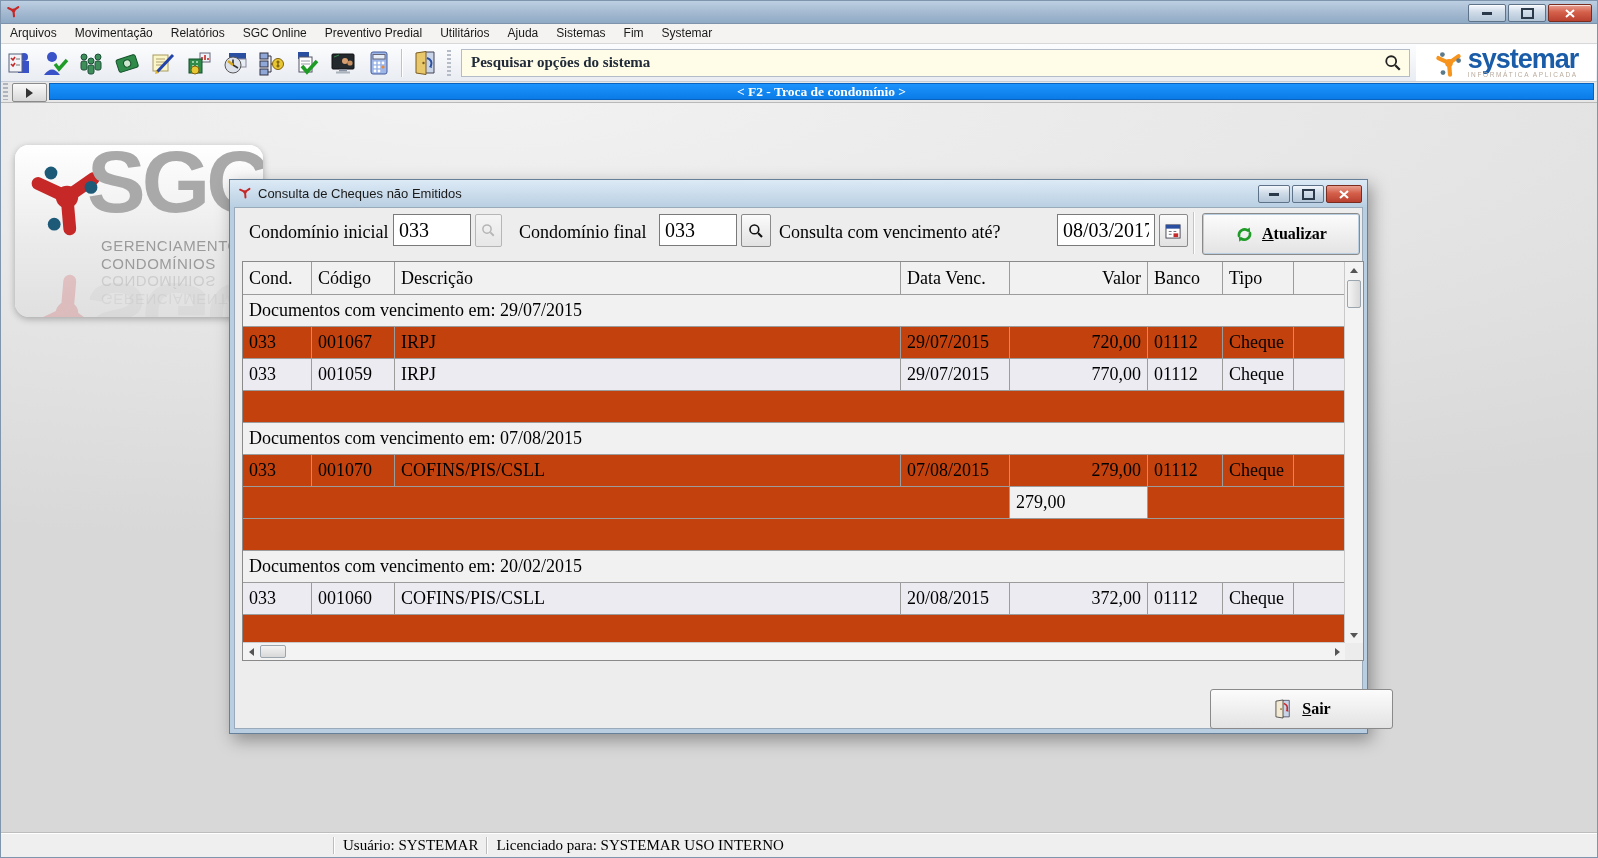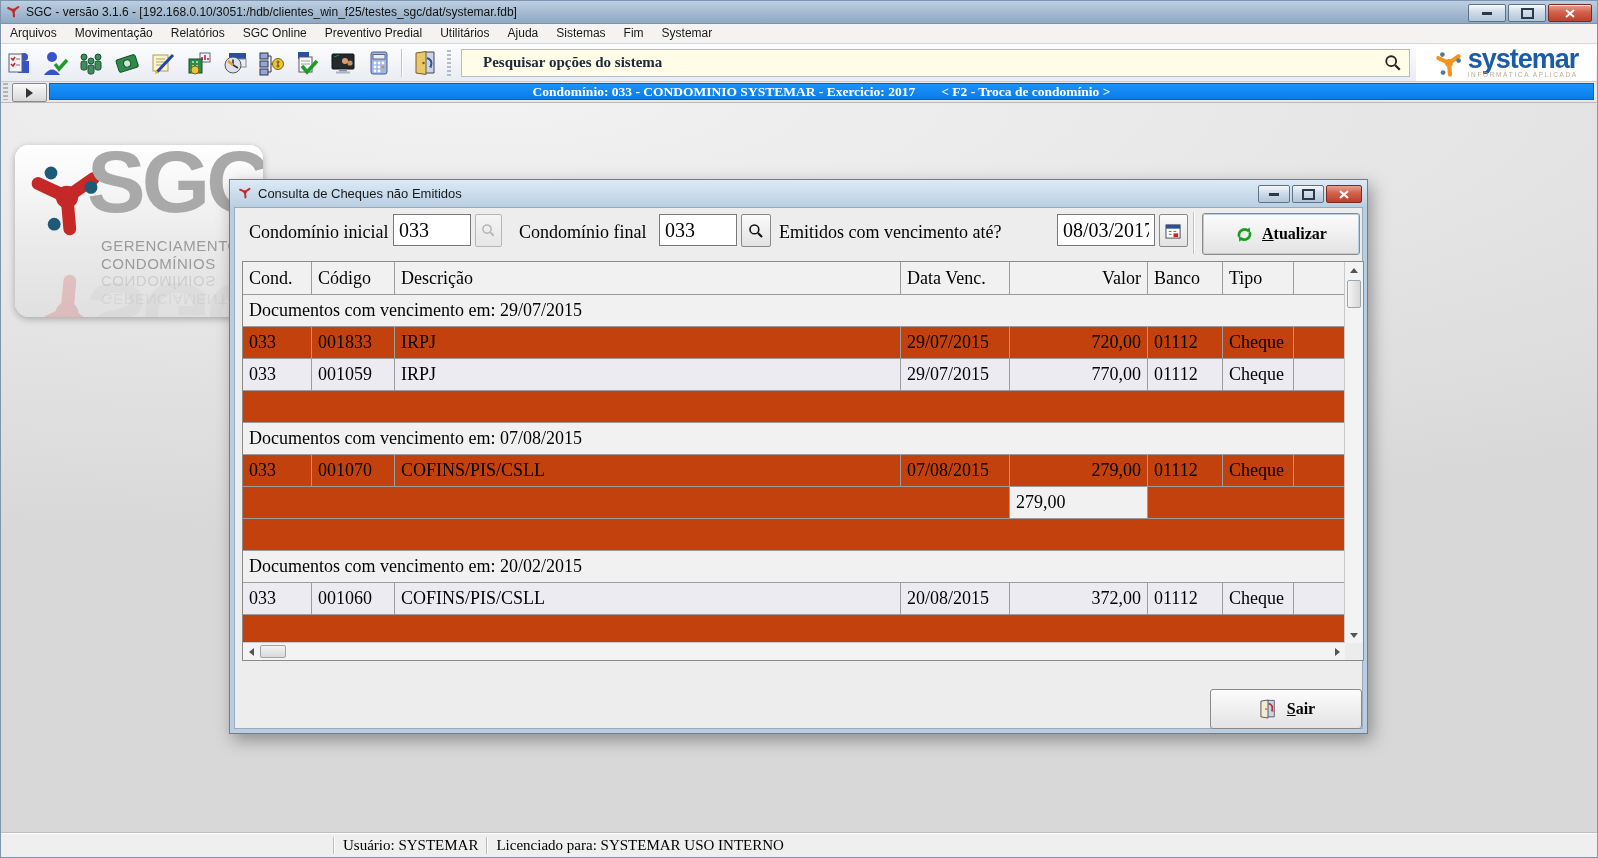--- a/index.html
+++ b/index.html
@@ -29,21 +29,21 @@
 
   
   .toolbar{position:absolute;left:0;top:43px;width:100%;height:37px;
     background:linear-gradient(#fcfdfe,#e9ecf2);border-bottom:1px solid #c6cdd6;
     display:flex;align-items:center;}
   .toolbtn{width:36px;height:34px;display:flex;align-items:center;justify-content:center;border-radius:3px;}
   .tsep{width:1px;height:28px;background:#c2c2c2;border-right:1px solid #fff;margin:0 4px;}
   .grip{width:4px;height:26px;margin:0 4px;background:repeating-linear-gradient(#b6bcc6 0 2px,transparent 2px 4px);}
   .searchwrap{position:relative;flex:1;height:28px;margin:0 6px;}
   .searchwrap input{width:100%;height:100%;box-sizing:border-box;background:#fffde8;
-    border:1px solid #b3bcc8;padding:0 30px 0 21px;
+    border:1px solid #b3bcc8;padding:0 30px 0 9px;
     font-family:"Liberation Serif", serif;font-weight:bold;font-size:15px;color:#202a38;}
   .searchmag{position:absolute;right:8px;top:5px;}
   .brand{width:180px;height:36px;background:#fff;display:flex;align-items:center;justify-content:center;gap:4px;margin-right:1px;}
   .brand-name{font-size:27px;font-weight:bold;color:#1a5ca8;letter-spacing:-1px;line-height:24px;}
   .brand-tag{font-size:6.5px;letter-spacing:1.6px;color:#b9ab9d;}
 
   
   .bannerstrip{position:absolute;left:0;top:81px;width:100%;height:20px;background:#e7e7e7;
     border-bottom:1px solid #b9b9b9;}
   .handle{position:absolute;left:2px;top:1px;width:5px;height:17px;
@@ -87,21 +87,21 @@
   .flabel{position:absolute;top:14px;font-family:"Liberation Serif", serif;font-size:18px;color:#000;white-space:nowrap;}
   .finput{position:absolute;top:6px;height:32px;box-sizing:border-box;border:1px solid #7a7a7a;background:#fff;
     font-family:"Liberation Serif", serif;font-size:20px;padding:0 5px;}
   .fbtn{position:absolute;top:6px;height:33px;box-sizing:border-box;border:1px solid #8a8a8a;border-radius:2px;
     background:linear-gradient(#fbfbfb,#e2e2e2);display:flex;align-items:center;justify-content:center;}
   .vsepline{position:absolute;left:958px;top:4px;width:1px;height:42px;background:#c4c4c4;border-right:1px solid #fff;}
   .bigbtn{position:absolute;box-sizing:border-box;border:1px solid #8a8a8a;border-radius:3px;
     background:linear-gradient(#fcfcfc,#e3e3e3);display:flex;align-items:center;justify-content:center;gap:8px;
     font-family:"Liberation Serif", serif;font-weight:bold;font-size:16px;color:#000;}
   .btn-atualizar{left:967px;top:5px;width:158px;height:42px;box-shadow:0 0 0 1px #b9cfe1 inset;}
-  .btn-sair{left:975px;top:481px;width:152px;height:40px;}
+  .btn-sair{left:975px;top:481px;width:183px;height:40px;}
 
   
   .grid-ctl{position:absolute;left:7px;top:53px;width:1122px;height:400px;box-sizing:border-box;
     border:1px solid #8a8a8a;background:#fff;overflow:hidden;}
   .grid-view{position:absolute;left:0;top:0;right:18px;bottom:17px;overflow:hidden;background:#c2410c;}
   table.grid{border-collapse:collapse;table-layout:fixed;width:1105px;margin:-1px 0 0 -1px;
     font-family:"Liberation Serif", serif;font-size:18px;color:#000;}
   table.grid td, table.grid th{border:1px solid #9c9c9c;padding:0 6px;height:31px;overflow:hidden;
     white-space:nowrap;text-align:left;font-weight:normal;}
   table.grid th{background:#f1f1f1;height:32px;}
@@ -159,21 +159,20 @@
             </g>
             <g>
               <rect x="43" y="4" width="14" height="44" rx="7" transform="rotate(175 50 50)"></rect>
             </g>
             <g>
               <rect x="43" y="4" width="14" height="44" rx="7" transform="rotate(295 50 50)"></rect>
             </g>
           </g>
         </svg>
     </span>
-    <span>SGC - versão 3.1.6 - [192.168.0.10/3051:/hdb/clientes_win_f25/testes_sgc/dat/systemar.fdb]</span>
     <span class="capbtns">
       <span class="capbtn">
           <span class="g-min"></span>
         </span>
       <span class="capbtn">
           <span class="g-max"></span>
         </span>
       <span class="capbtn close">
         <svg width="10" height="9" viewBox="0 0 10 9">
             <path d="M1 1 L9 8 M9 1 L1 8" stroke="#fff" stroke-width="2"></path>
@@ -344,21 +343,20 @@
       </span>
     </span>
   </div>
 
   <div class="bannerstrip">
     <span class="handle"></span>
     <span class="playbtn">
         <span class="tri"></span>
       </span>
     <div class="bluebar">
-      <span>Condomínio: 033 - CONDOMINIO SYSTEMAR - Exercicio: 2017</span>
       <span>&lt; F2 - Troca de condomínio &gt;</span>
     </div>
   </div>
 
   <div class="main">
 
     <div class="wm">
       <svg width="80" height="80" viewBox="0 0 100 100" style="position:absolute;left:12px;top:12px;">
           <g fill="#c62828">
             <circle cx="50" cy="50" r="14"></circle>
@@ -427,21 +425,21 @@
             </svg>
         </span>
         <span class="flabel" style="left:284px">Condomínio final</span>
         <input class="finput" style="left: 424px; width: 78px;" value="033">
         <span class="fbtn" style="left:506px;width:30px">
           <svg width="16" height="16" viewBox="0 0 20 20">
               <circle cx="8" cy="8" r="5.5" fill="none" stroke="#111" stroke-width="2"></circle>
               <path d="M12.5 12.5L17.5 17.5" stroke="#111" stroke-width="2.6"></path>
             </svg>
         </span>
-        <span class="flabel" style="left:544px">Emitidos com vencimento até?</span>
+        <span class="flabel" style="left:544px">Consulta com vencimento até?</span>
         <input class="finput" style="left: 822px; width: 98px;" value="08/03/2017">
         <span class="fbtn" style="left:924px;width:29px">
           <svg width="17" height="16" viewBox="0 0 18 17">
               <rect x="1" y="2" width="15" height="14" fill="#fff" stroke="#445"></rect>
               <rect x="1" y="2" width="15" height="4" fill="#2b4fa0"></rect>
               <path d="M4 9h3M9 9h3M4 12h3" stroke="#667"></path>
               <rect x="9" y="11" width="5" height="4" fill="#c62828"></rect>
             </svg>
         </span>
         <span class="vsepline"></span>
@@ -479,21 +477,21 @@
                     <th>Tipo</th>
                     <th class="nb"></th>
                   </tr>
                 </thead>
               <tbody>
                   <tr>
                     <td colspan="8" class="grp">Documentos com vencimento em: 29/07/2015</td>
                   </tr>
                   <tr>
                     <td>033</td>
-                    <td>001833</td>
+                    <td>001067</td>
                     <td>IRPJ</td>
                     <td>29/07/2015</td>
                     <td class="ar">720,00</td>
                     <td>01112</td>
                     <td>Cheque</td>
                     <td class="nb"></td>
                   </tr>
                   <tr class="alt">
                     <td>033</td>
                     <td>001059</td>

